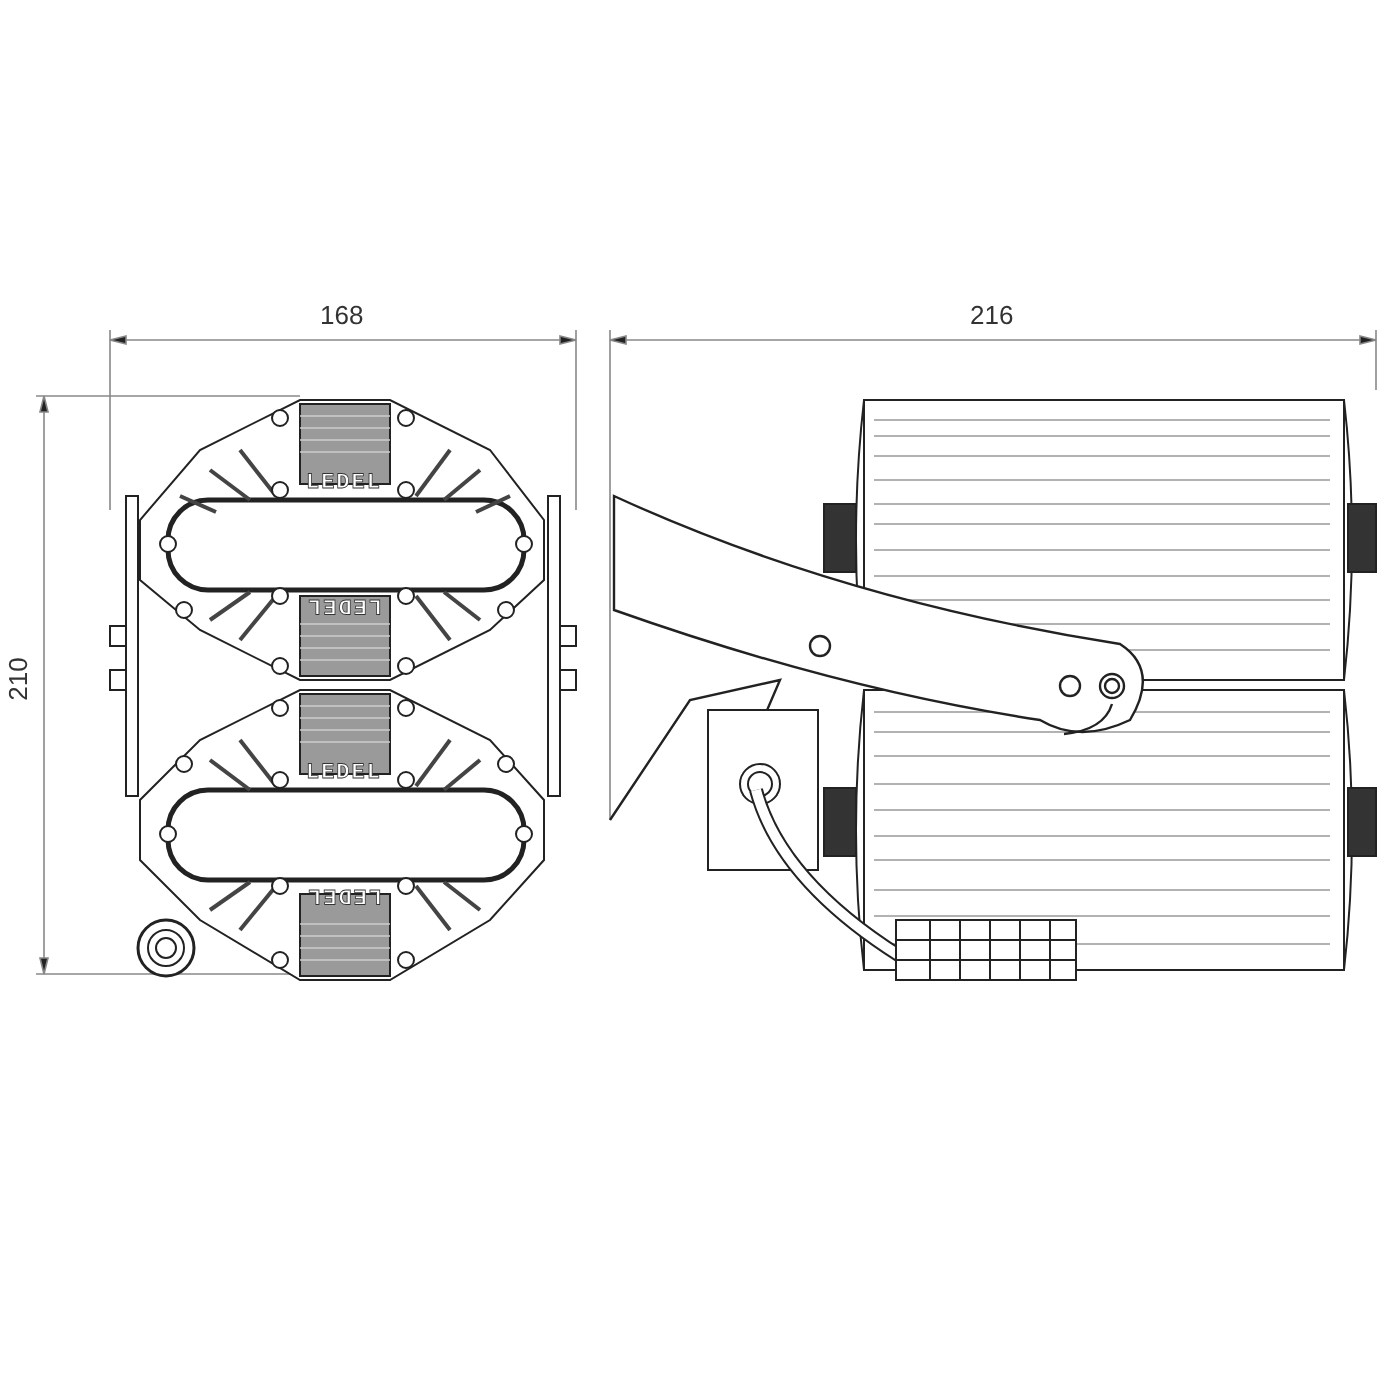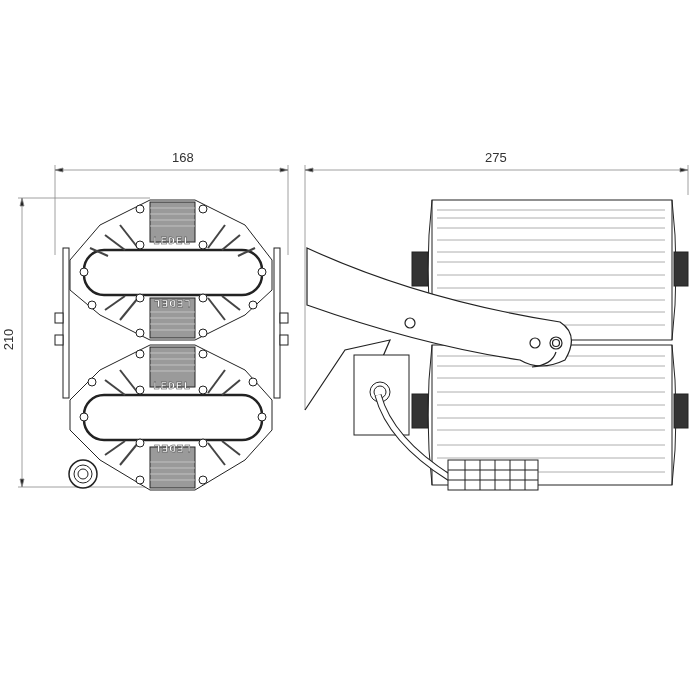--- a/index.html
+++ b/index.html
@@ -210,15 +210,15 @@
       <line x1="480" y1="460" x2="480" y2="490"></line>
       <line x1="495" y1="460" x2="495" y2="490"></line>
       <line x1="510" y1="460" x2="510" y2="490"></line>
       <line x1="525" y1="460" x2="525" y2="490"></line>
       <line x1="448" y1="470" x2="538" y2="470"></line>
       <line x1="448" y1="480" x2="538" y2="480"></line>
     </g>
   </g>
 </svg>
 
-<div class="dim-label" style="left:172px; top:150px;">168</div>
-<div class="dim-label" style="left:485px; top:150px;">275</div>
+<div class="dim-label" style="left:160px; top:150px;">168</div>
+<div class="dim-label" style="left:485px; top:150px;">216</div>
 <div class="dim-label" style="left:-2px; top:332px; transform:rotate(-90deg);">210</div>
 
 </body></html>

